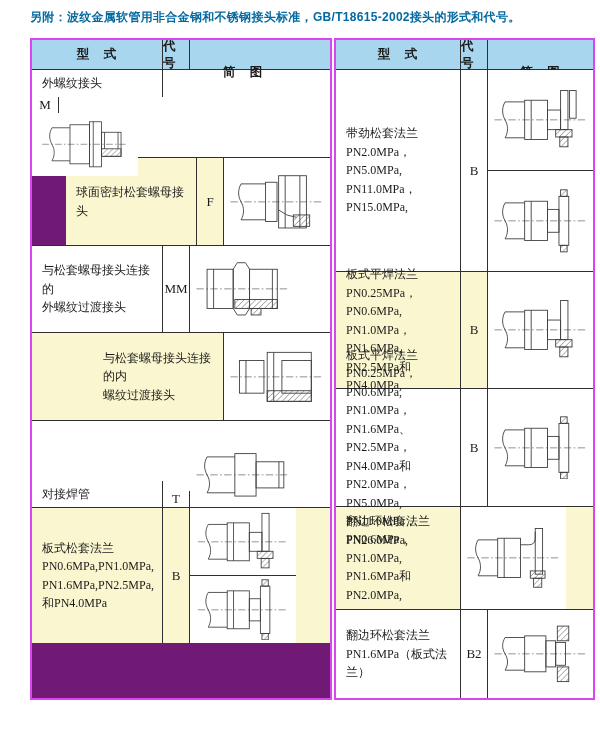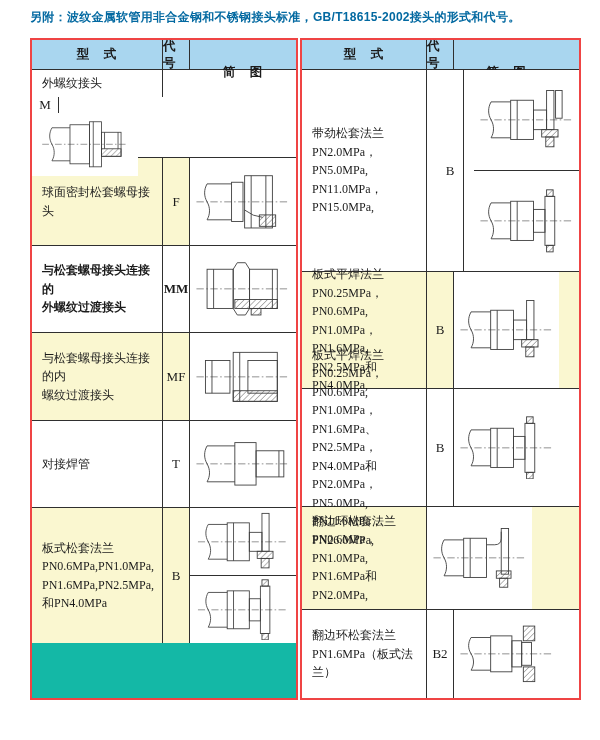--- a/index.html
+++ b/index.html
@@ -7,21 +7,21 @@
     width:600px;height:740px;background:#ffffff;position:relative;
     font-family:"Liberation Serif", serif;color:#1b1b1b;
     -webkit-font-smoothing:antialiased;
   }
   .title{
     position:absolute;left:30px;top:9px;width:560px;
     font-family:"Liberation Sans", sans-serif;
     font-weight:bold;font-size:12px;letter-spacing:.3px;color:#0369a1;
   }
   .tables{position:absolute;left:30px;top:38px;display:flex;gap:2px;}
-  .half{border:2px solid #ef4444;background:#14b8a6;}
+  .half{border:2px solid #d946ef;background:#701a75;}
   .hrow{display:flex;height:29px;background:#a9d6ef;}
   .hrow .cell{
     display:flex;align-items:center;justify-content:center;
     font-weight:bold;font-size:12.5px;letter-spacing:1px;
     border-right:1px solid #2f2f2f;box-sizing:border-box;
   }
   .hrow .cell:last-child{border-right:none;margin-top:32px;}
   .row{display:flex;border-top:1px solid #2f2f2f;box-sizing:border-box;background:#fff;}
   .row.hl{background:#faf7d0;}
   .cell{box-sizing:border-box;}
@@ -180,62 +180,61 @@
           </div>
           <div class="cell c-code">M</div>
           <div class="cell c-diag">
             <div class="dsub">
               <svg viewBox="0 0 120 78" class="diag">
                 <use href="#sym-male-thread" xlink:href="#sym-male-thread"></use>
               </svg>
             </div>
           </div>
         </div>
-        <div class="row hl" style="height: 88px;">
+        <div class="row hl" style="height: 88px; margin-left: 34px;">
           <div class="cell c-type">
             <div>球面密封松套螺母接头</div>
           </div>
           <div class="cell c-code">F</div>
           <div class="cell c-diag">
             <div class="dsub">
               <svg viewBox="0 0 120 78" class="diag">
                 <use href="#sym-loose-nut" xlink:href="#sym-loose-nut"></use>
               </svg>
             </div>
           </div>
         </div>
-        <div class="row" style="height: 87px; font-weight: bold;">
+        <div class="row" style="height: 87px;">
           <div class="cell c-type">
             <div>与松套螺母接头连接的</div>
             <div>外螺纹过渡接头</div>
           </div>
           <div class="cell c-code">MM</div>
           <div class="cell c-diag">
             <div class="dsub">
               <svg viewBox="0 0 120 78" class="diag">
                 <use href="#sym-nipple-mm" xlink:href="#sym-nipple-mm"></use>
               </svg>
             </div>
           </div>
         </div>
-        <div class="row hl" style="height: 88px;">
+        <div class="row hl" style="height: 88px; justify-content: flex-end;">
           <div class="cell c-type">
             <div>与松套螺母接头连接的内</div>
             <div>螺纹过渡接头</div>
           </div>
-          <div class="cell c-code">MF</div>
           <div class="cell c-diag">
             <div class="dsub">
               <svg viewBox="0 0 120 78" class="diag">
                 <use href="#sym-nipple-mf" xlink:href="#sym-nipple-mf"></use>
               </svg>
             </div>
           </div>
         </div>
-        <div class="row" style="height: 87px;">
+        <div class="row" style="height: 87px; align-items: flex-end;">
           <div class="cell c-type">
             <div>对接焊管</div>
           </div>
           <div class="cell c-code">T</div>
           <div class="cell c-diag">
             <div class="dsub">
               <svg viewBox="0 0 120 78" class="diag">
                 <use href="#sym-butt-weld" xlink:href="#sym-butt-weld"></use>
               </svg>
             </div>
@@ -265,21 +264,21 @@
       </div>
   </div>
 
   <div class="half" data-table="right">
     <div class="hrow">
       <div class="cell c-type" style="align-items: center; padding: 0px;">型　式</div>
       <div class="cell c-code">代号</div>
       <div class="cell c-diag" style="align-items:center;justify-content:center;">简　图</div>
     </div>
     <div class="rows">
-        <div class="row" style="height: 202px; gap: 10px;">
+        <div class="row" style="height: 202px;">
           <div class="cell c-type">
             <div>带劲松套法兰</div>
             <div>PN2.0MPa，PN5.0MPa,</div>
             <div>PN11.0MPa，PN15.0MPa,</div>
           </div>
           <div class="cell c-code">B</div>
           <div class="cell c-diag">
             <div class="dsub">
               <svg viewBox="0 0 120 78" class="diag">
                 <use href="#sym-neck-flange" xlink:href="#sym-neck-flange"></use>

